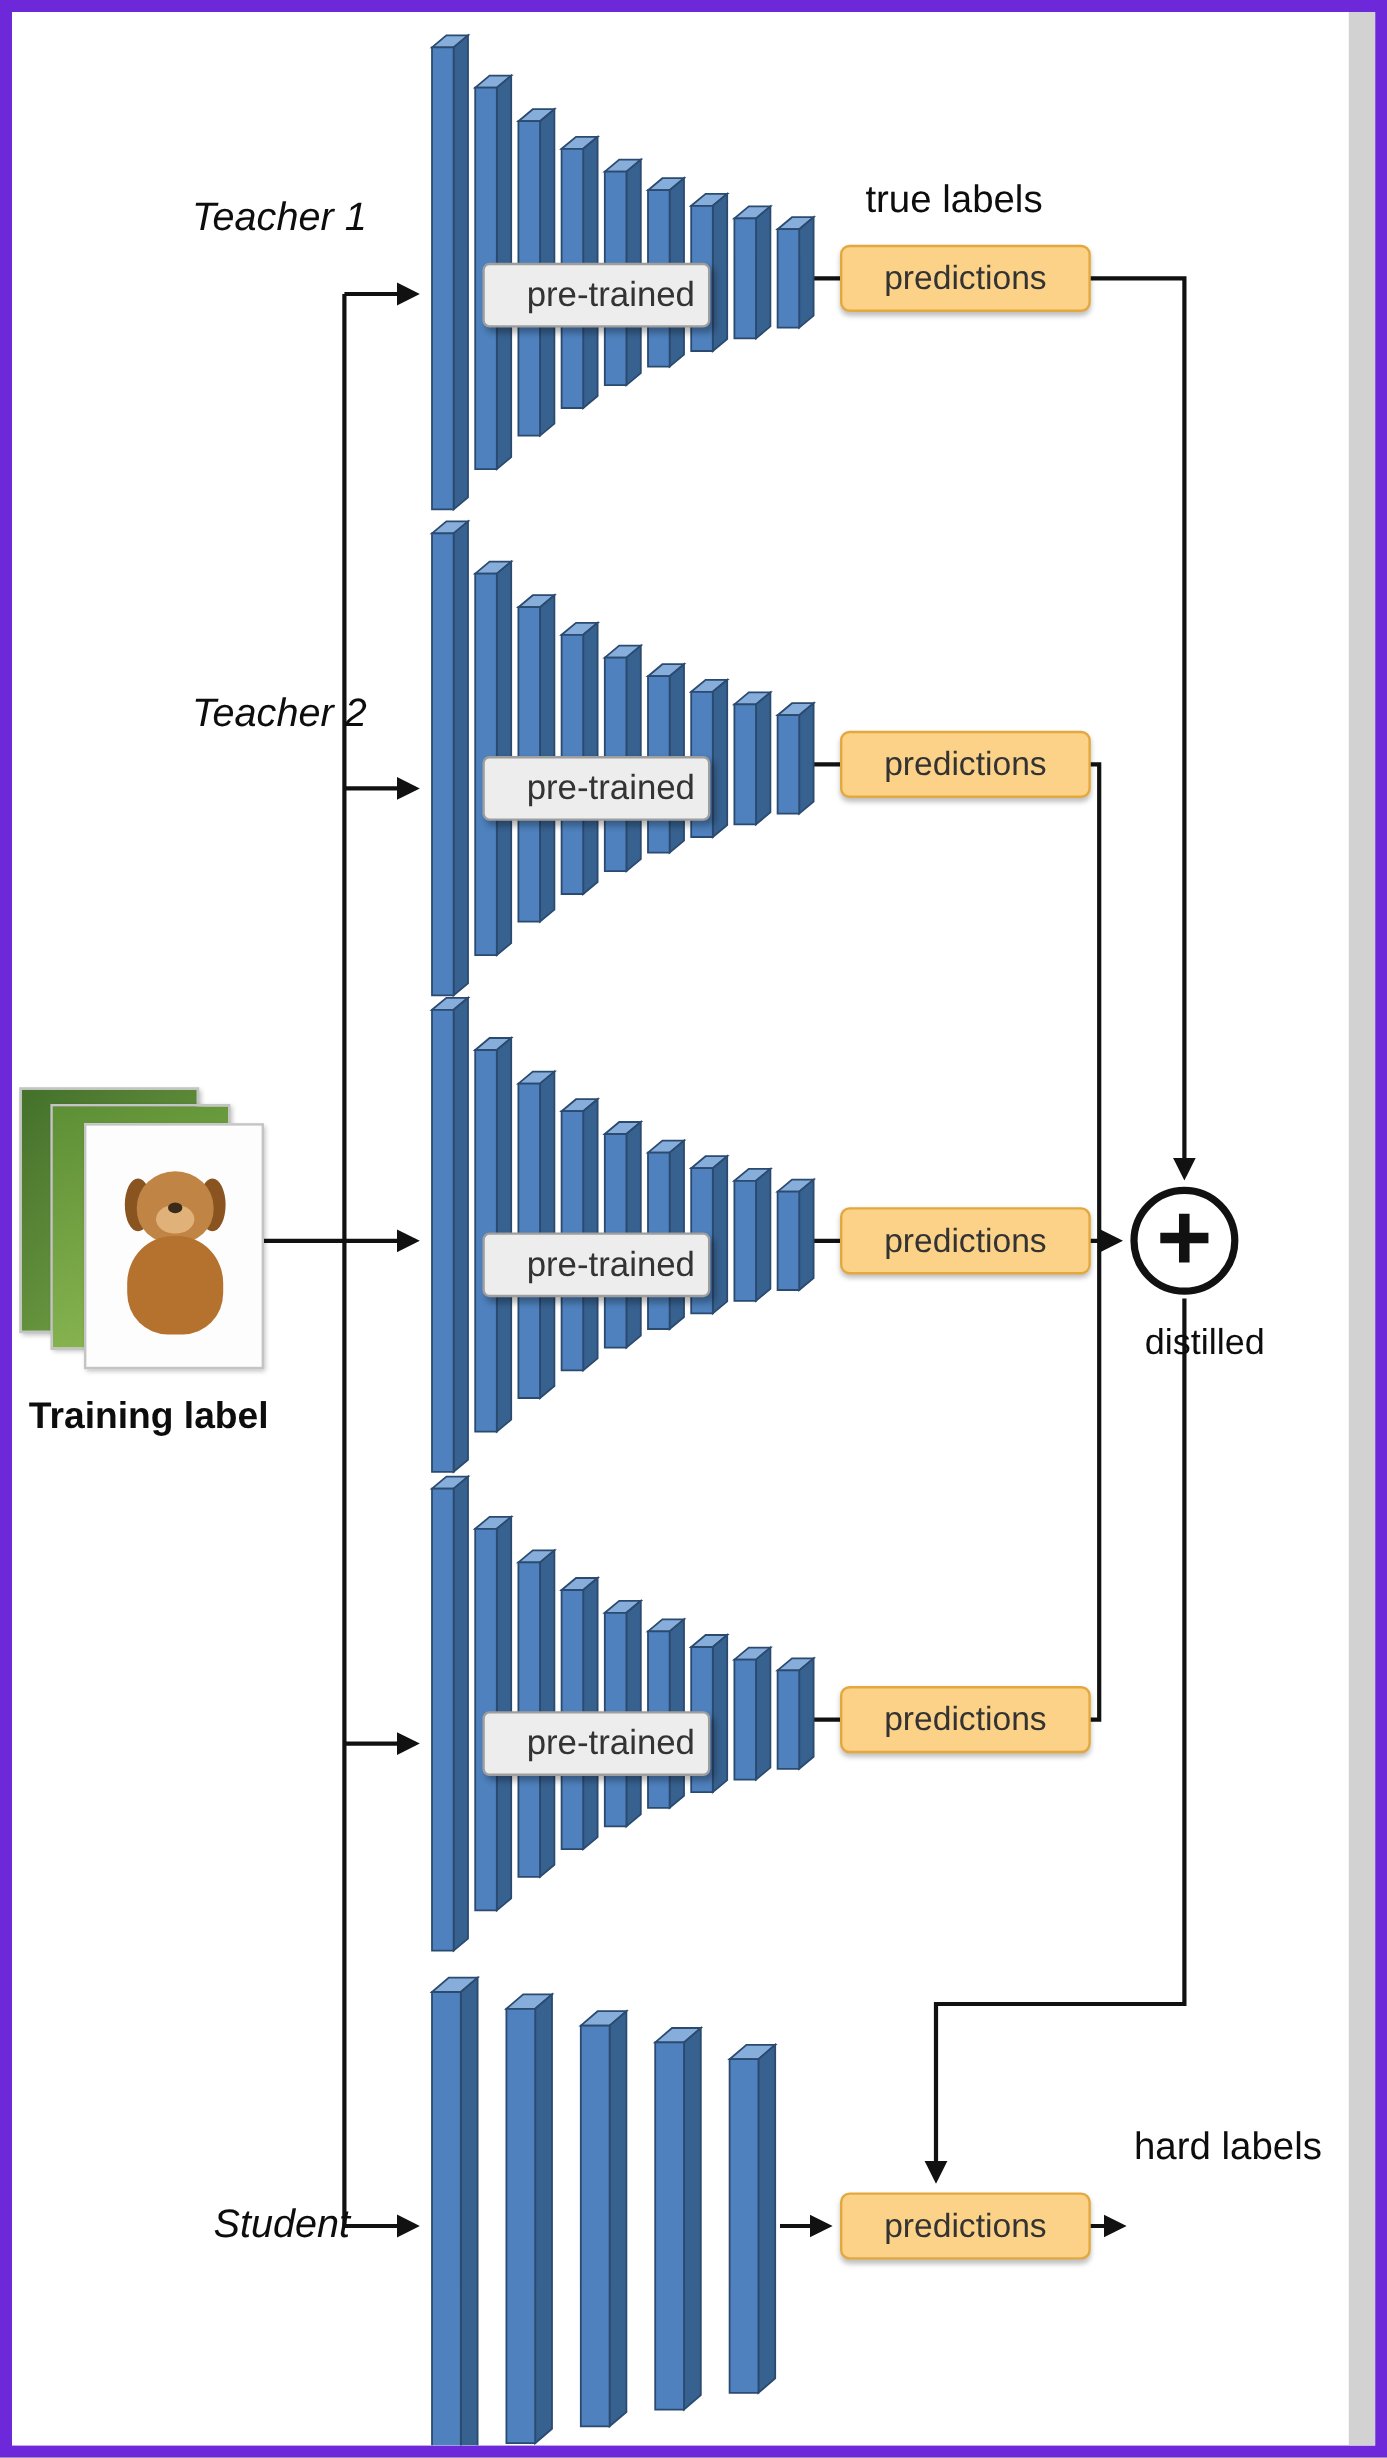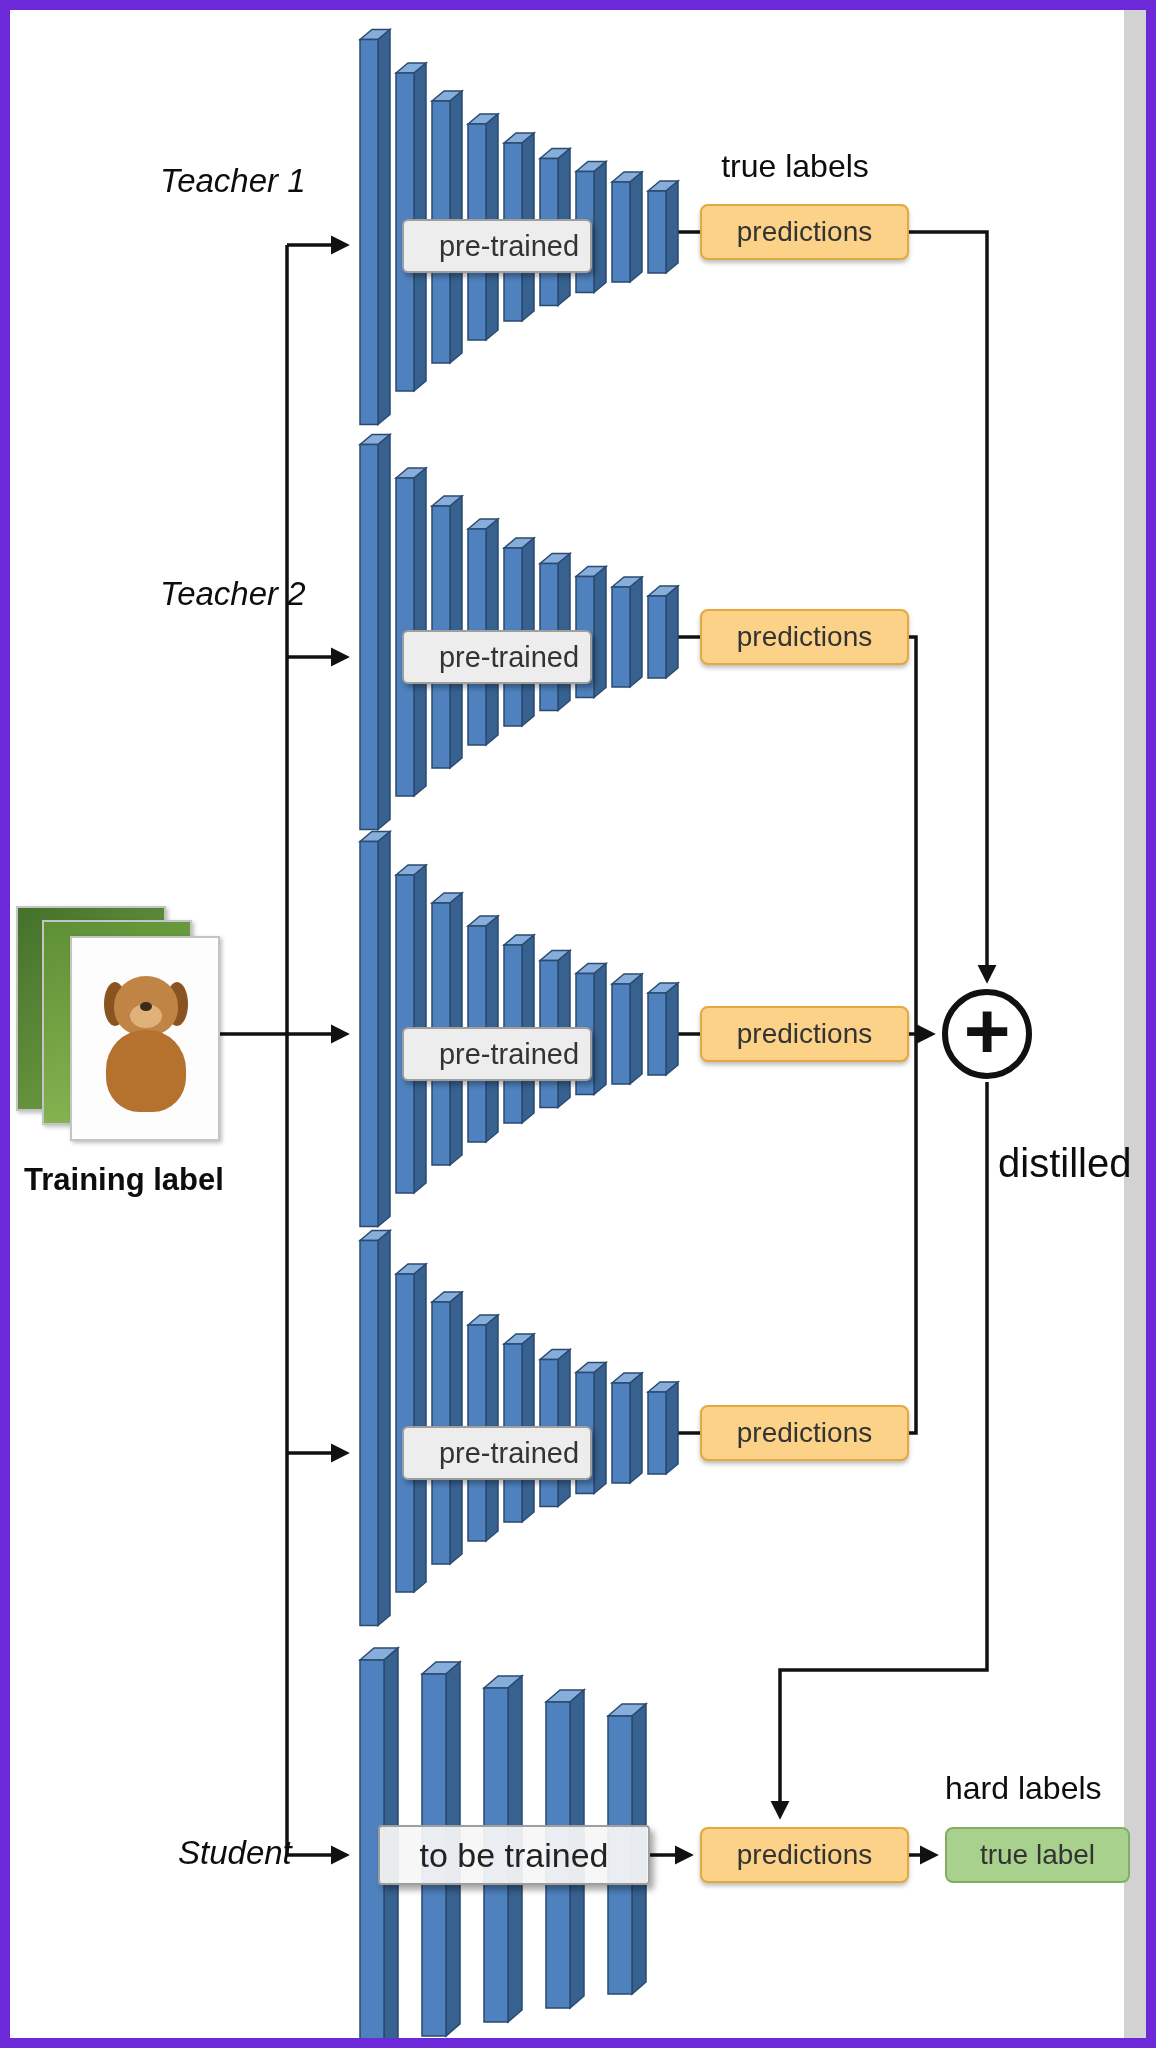--- a/index.html
+++ b/index.html
@@ -271,32 +271,30 @@
       <div class="dog-body"></div>
     </div>
   </div>
 
   <div class="lbl italic" style="left:150px; top:152px;">Teacher 1</div>
   <div class="lbl italic" style="left:150px; top:565px;">Teacher 2</div>
   <div class="lbl italic" style="left:168px; top:1824px;">Student</div>
   <div class="lbl semibold" style="left:14px; top:1152px;">Training label</div>
   <div class="lbl" style="left:690px; top:138px; width:190px; text-align:center;">true labels</div>
   <div class="lbl" style="left:935px; top:1760px; width:185px; text-align:left;">hard labels</div>
-  <div class="lbl" style="left:988px; top:1092px; font-size:40px;margin-top:39px;">distilled</div>
+  <div class="lbl" style="left:944px; top:1092px; font-size:30px;">distilled</div>
 
   <div class="box pretrained" style="left:392px; top:209px;">pre-trained</div>
   <div class="box pretrained" style="left:392px; top:620px;">pre-trained</div>
   <div class="box pretrained" style="left:392px; top:1017px;">pre-trained</div>
   <div class="box pretrained" style="left:392px; top:1416px;">pre-trained</div>
 
-  <div class="box tobetrained" style="left:368px; top:1815px;">to be trained</div>
 
   <div class="box pred" style="left:690px; top:194px;">predictions</div>
   <div class="box pred" style="left:690px; top:599px;">predictions</div>
   <div class="box pred" style="left:690px; top:996px;">predictions</div>
   <div class="box pred" style="left:690px; top:1395px;">predictions</div>
   <div class="box pred" style="left:690px; top:1817px;">predictions</div>
 
-  <div class="box truelabel" style="left:935px; top:1817px;">true label</div>
 
   <div id="plus">+</div>
 
 </div>
 
 </body></html>

